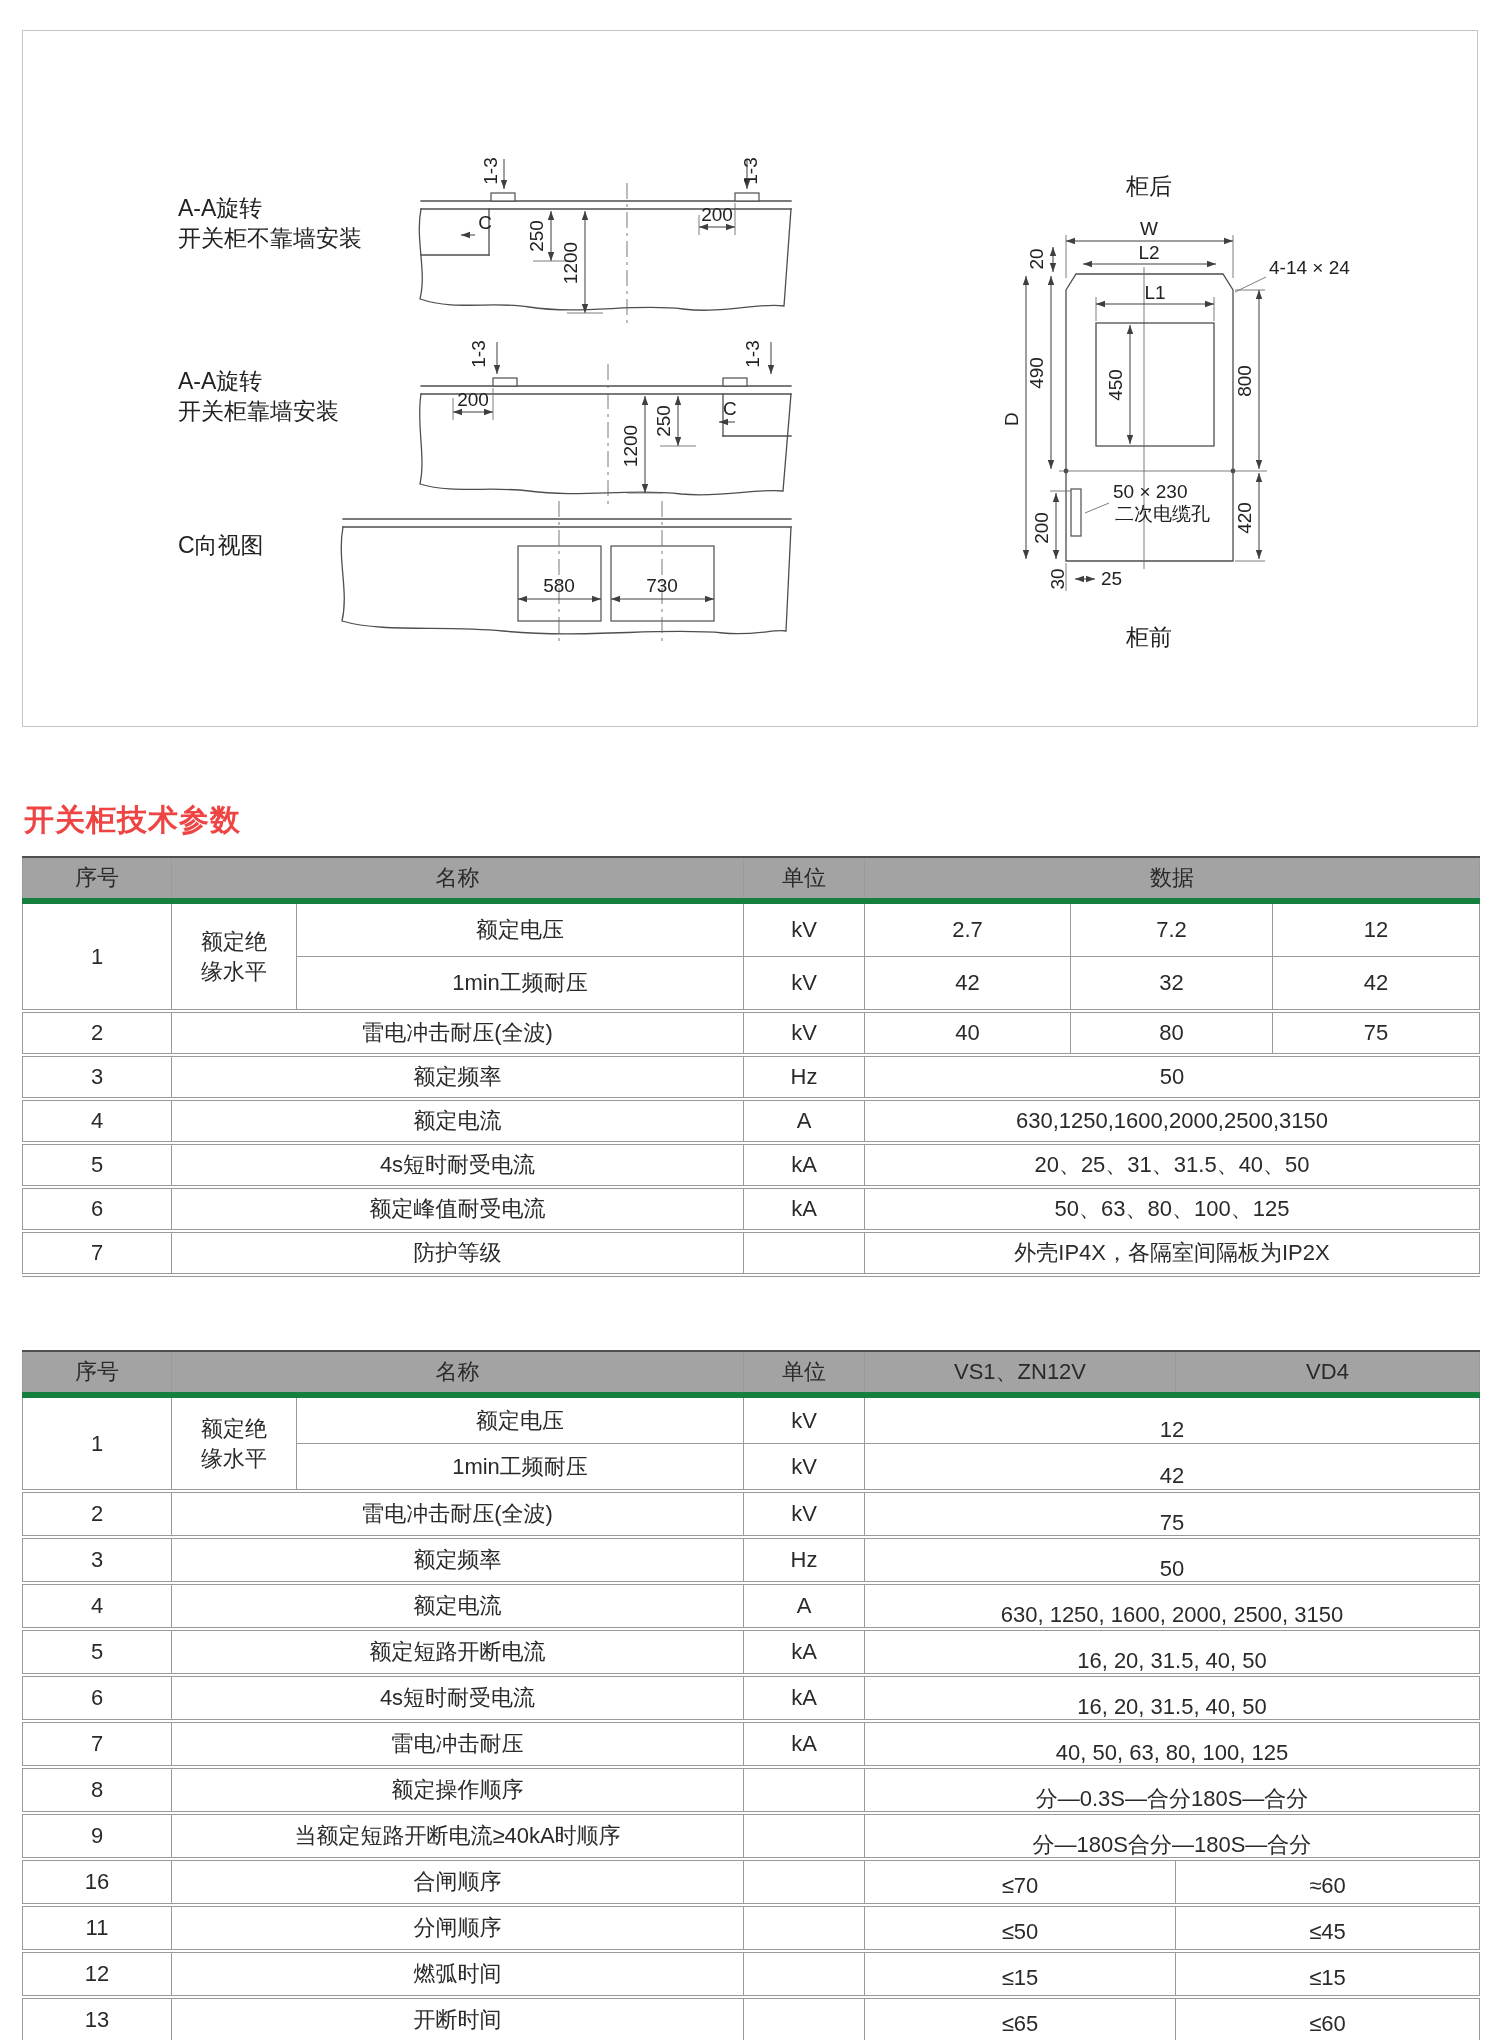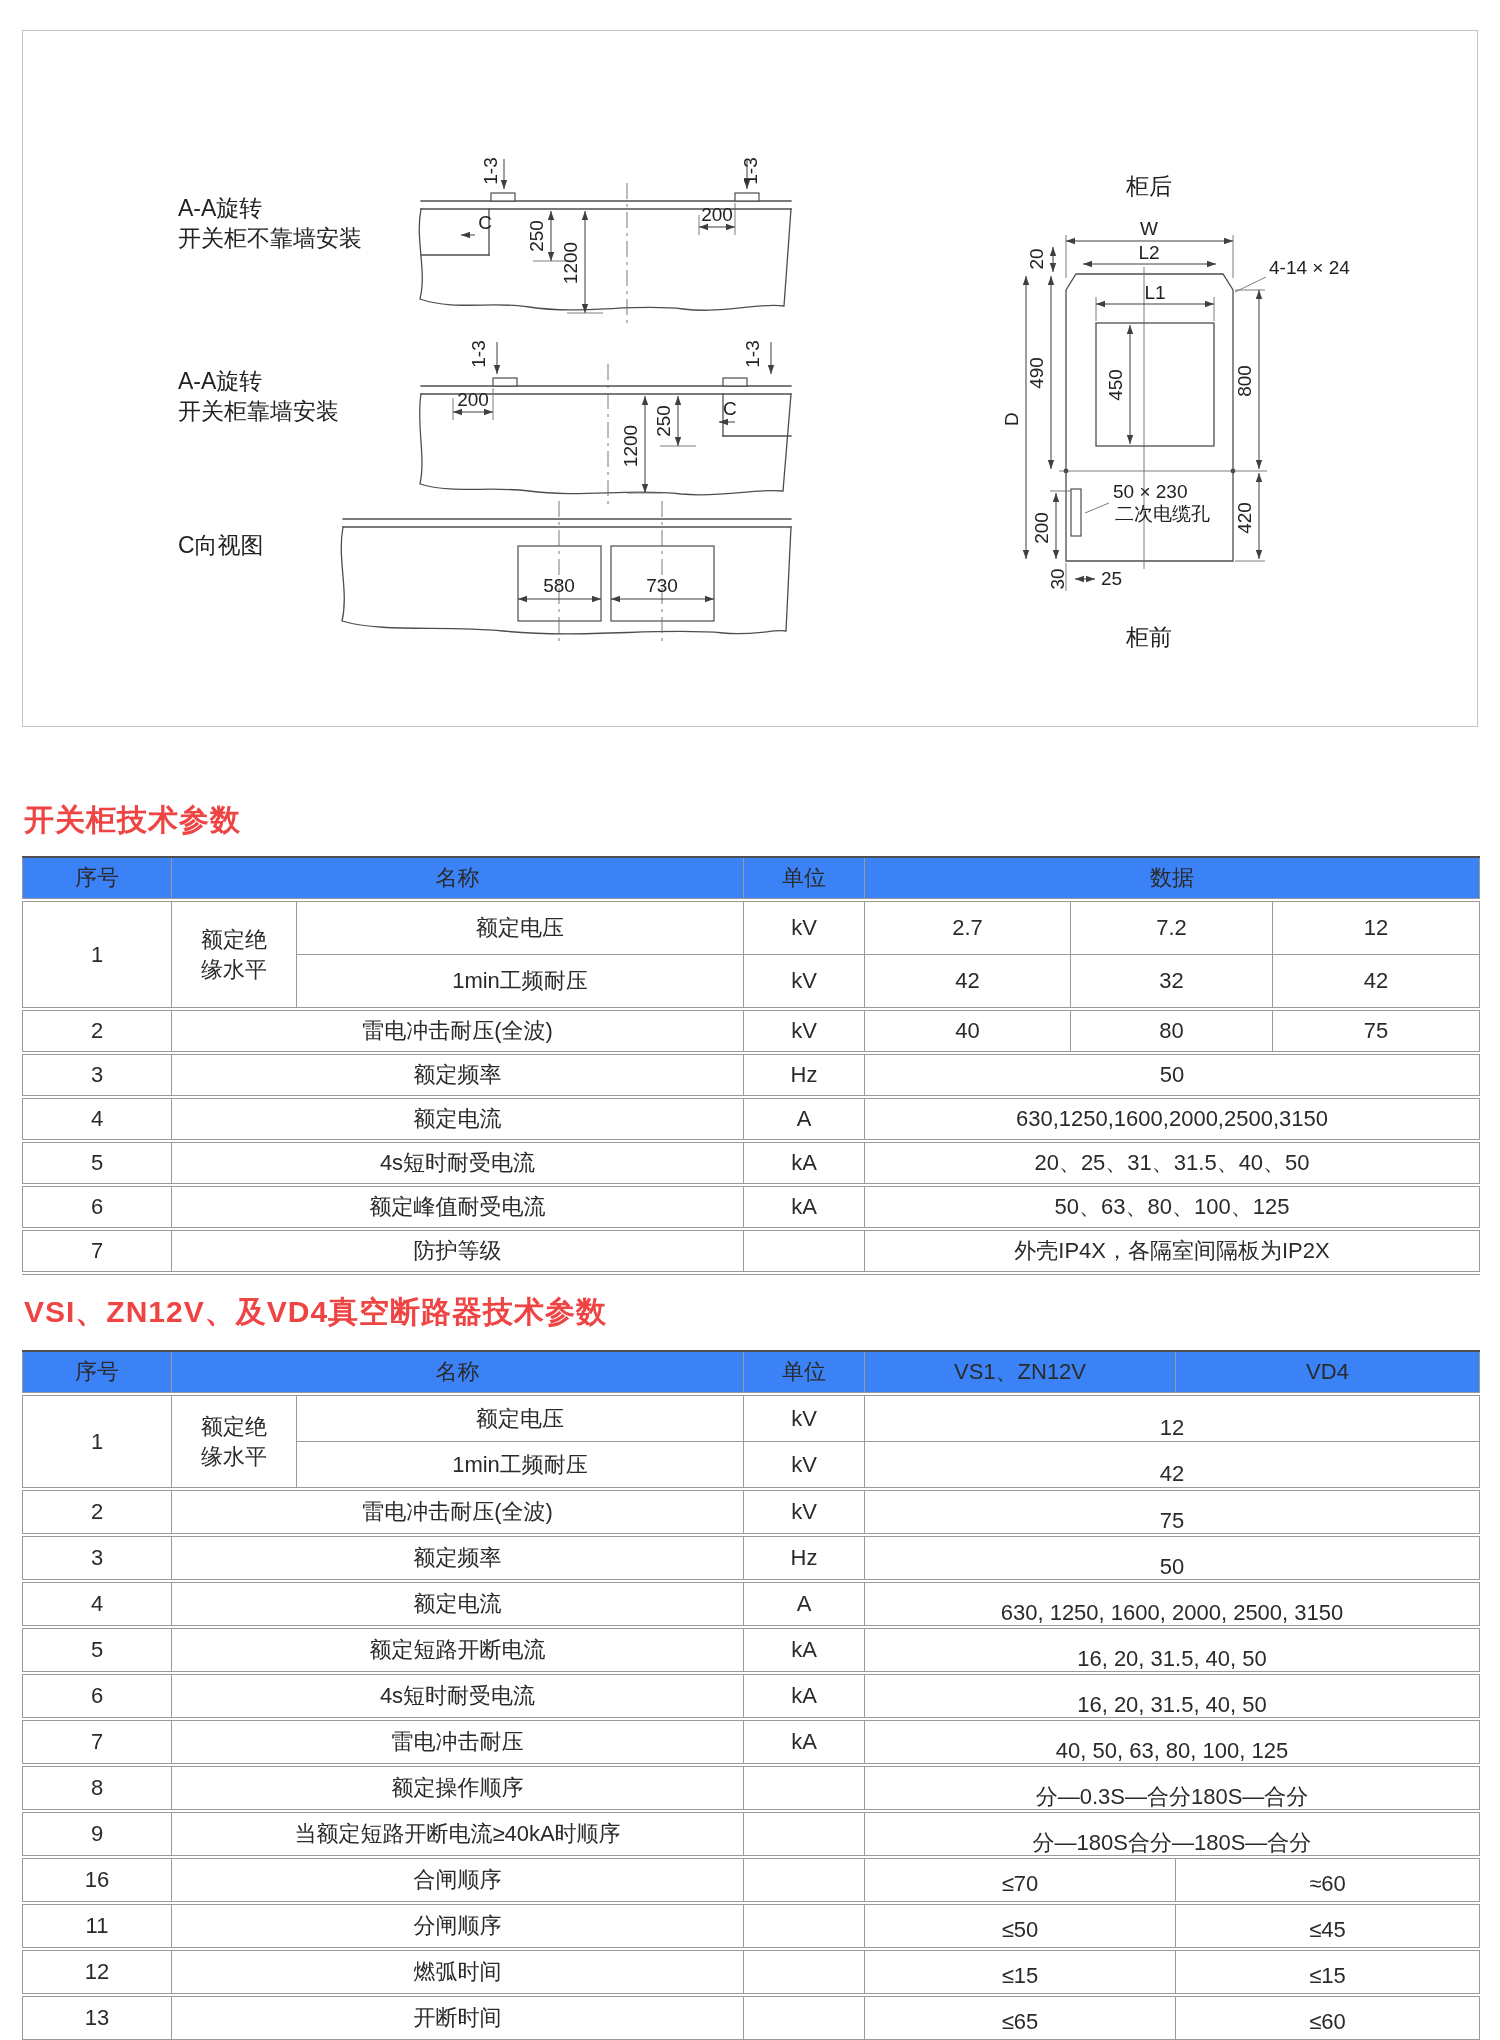--- a/index.html
+++ b/index.html
@@ -11,22 +11,22 @@
   .stitle{position:absolute;left:24px;margin:0;font-size:30px;font-weight:bold;
           color:#ef4444;letter-spacing:1px;white-space:nowrap;}
   #title1{top:800px;}
   #title2{top:1292px;}
   table.params{position:absolute;left:22px;width:1457px;border-collapse:collapse;
         table-layout:fixed;font-size:22px;color:#2a2a2a;text-align:center;background:#fff;}
   #table1{top:856px;}
   #table2{top:1350px;}
   .params th,.params td{border-left:1px solid #9a9a9a;border-right:1px solid #9a9a9a;
         font-weight:normal;padding:0 6px;overflow:hidden;vertical-align:middle;}
-  .params thead th{background:#3b82f6;border-top:2px solid #4f4f4f;
-        border-bottom:2px solid #15803d;height:40px;}
+  .params thead th{background:#a3a3a3;border-top:2px solid #4f4f4f;
+        border-bottom:6px solid #15803d;height:40px;}
   tr.major>td{border-top:4px double #9a9a9a;}
   tr.sub>td{border-top:1px solid #9a9a9a;margin-left:12px;}
   tr.last>td{border-bottom:4px double #9a9a9a;}
   tr.h52>td{height:52px;} tr.h45>td{height:45px;}
   tr.h40>td{height:40px;} tr.h42>td{height:42px;}
   td.grp{padding:0 20px;line-height:1.35;}
   .shift{display:inline-block;transform:translateY(9px);}
   .shift2{display:inline-block;transform:translateY(4px);}
   
   .ln{stroke:#4e4e4e;stroke-width:1.3;fill:none;stroke-linecap:square;}
@@ -244,21 +244,20 @@
       </tr>
       <tr class="major h40 last">
         <td>7</td>
         <td colspan="2">防护等级</td>
         <td></td>
         <td colspan="3">外壳IP4X，各隔室间隔板为IP2X</td>
       </tr>
     </tbody>
   </table>
 
-  <h2 class="stitle" id="title2">VSI、ZN12V、及VD4真空断路器技术参数</h2>
 
   <table class="params" id="table2">
     <colgroup>
       <col style="width:149px">
         <col style="width:125px">
         <col style="width:447px">
       <col style="width:121px">
         <col style="width:311px">
         <col style="width:304px">
     </colgroup>

